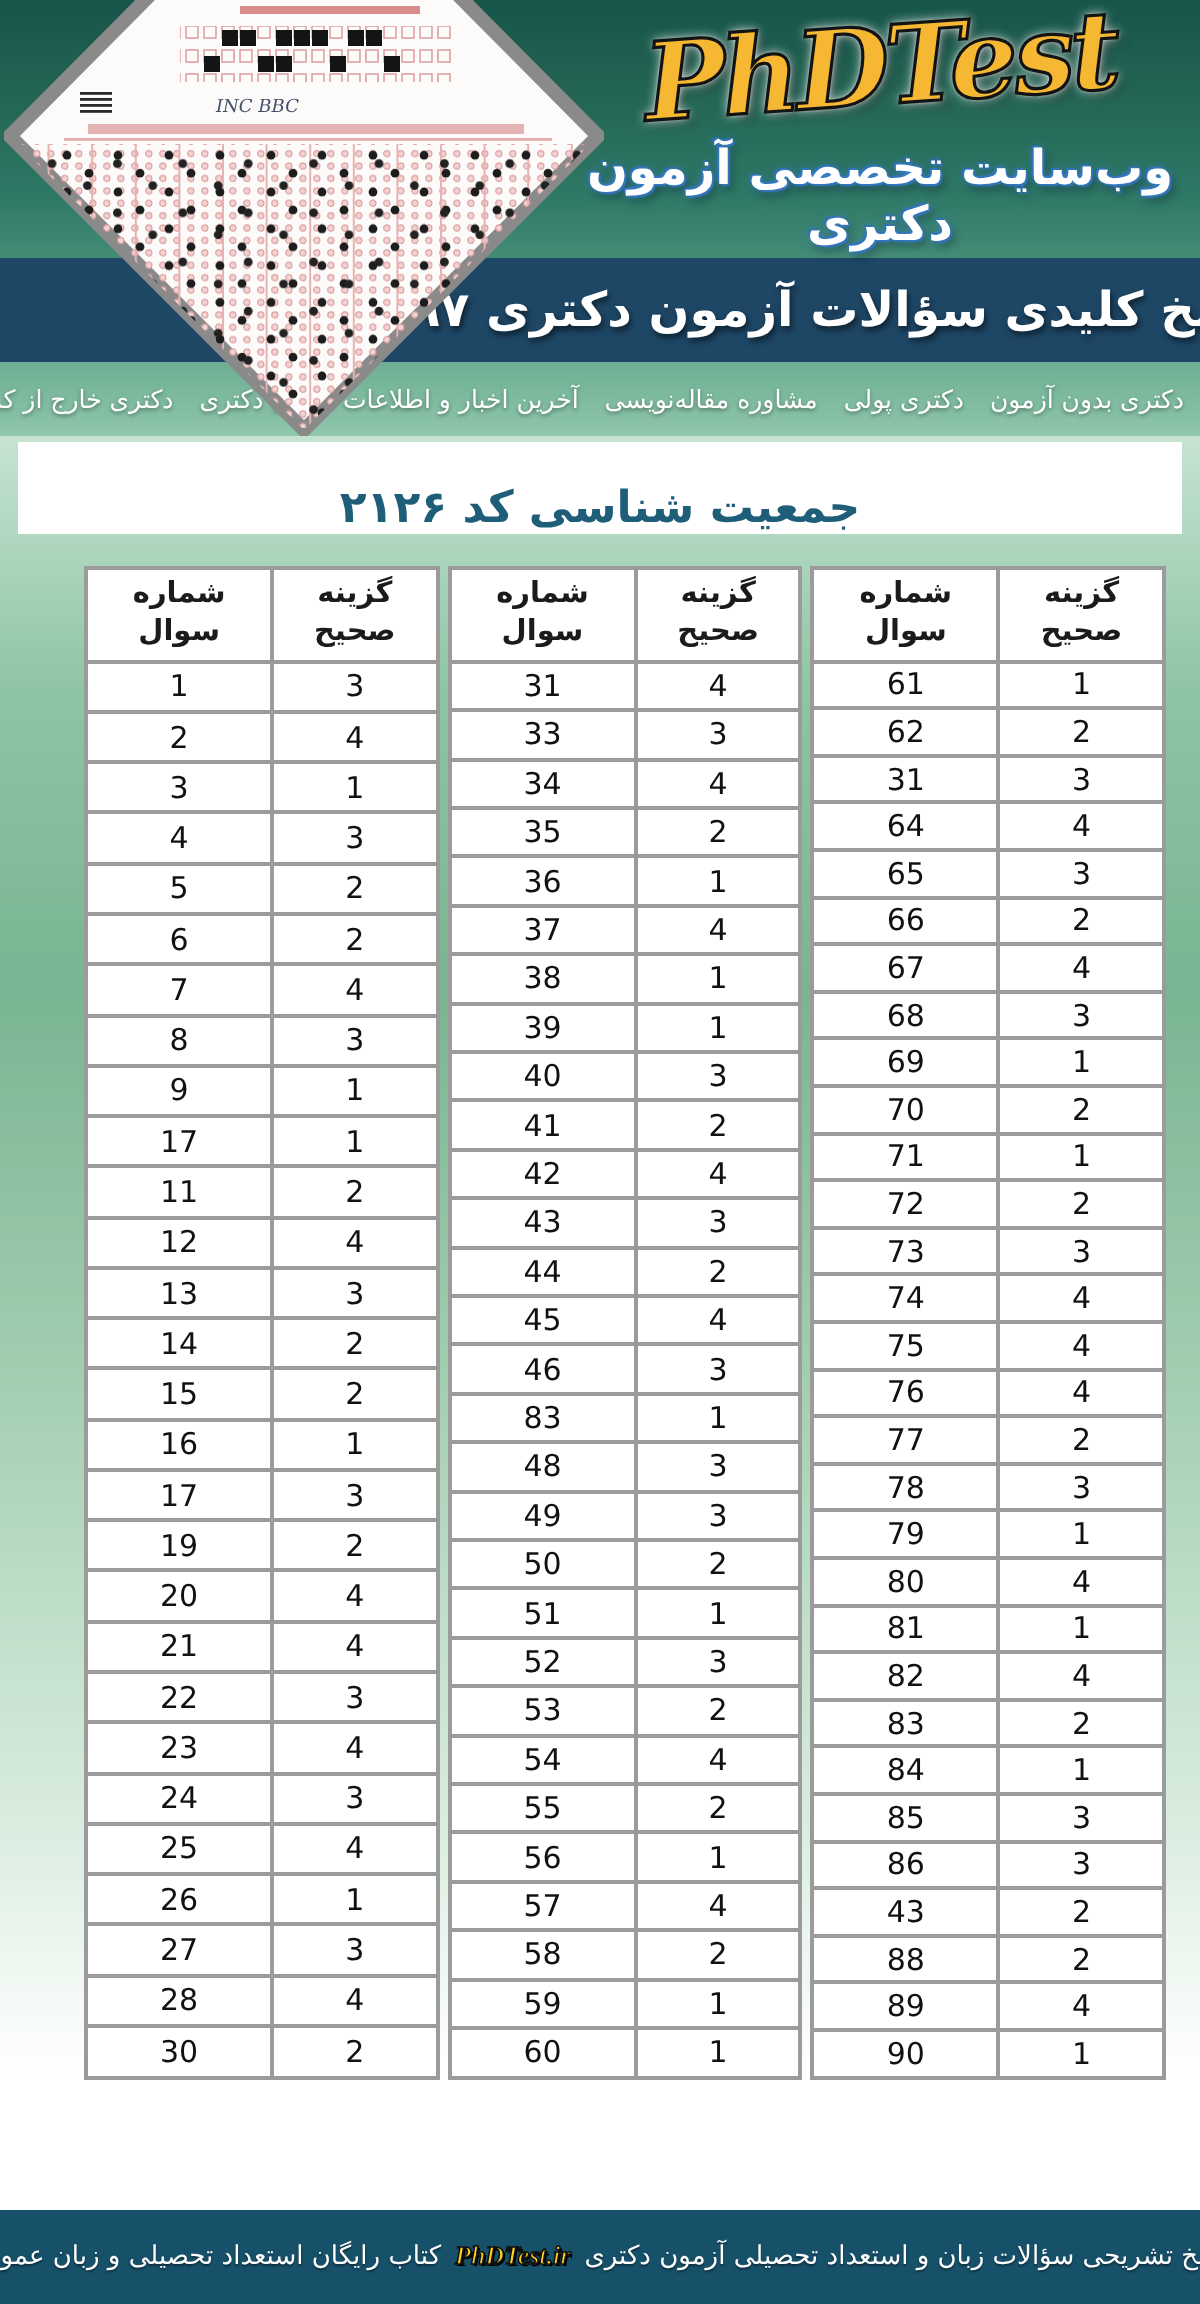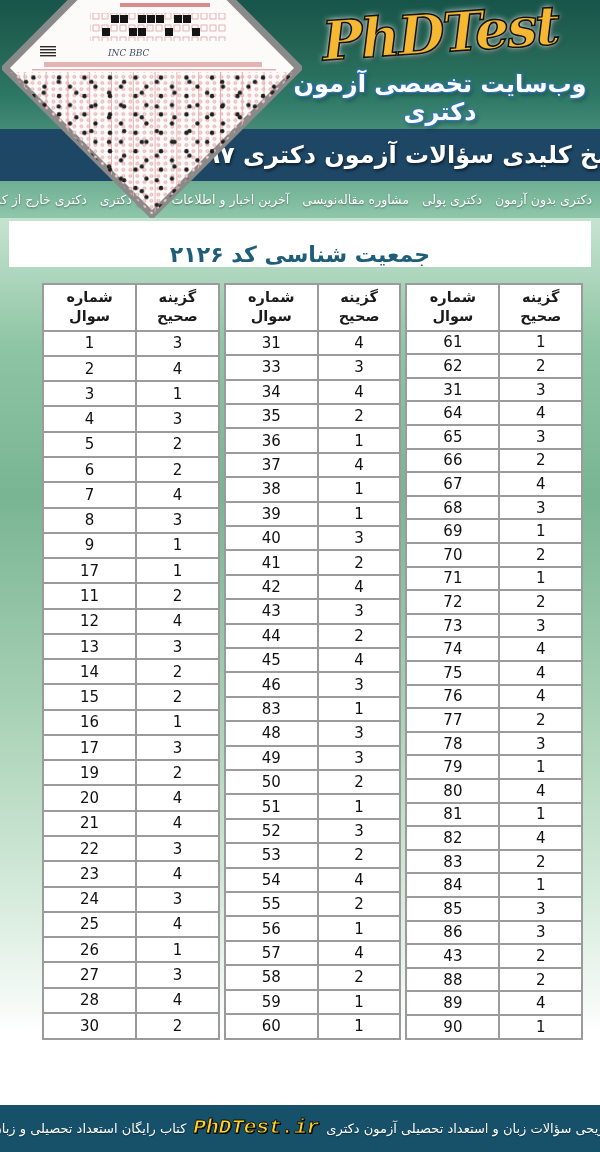--- a/index.html
+++ b/index.html
@@ -84,22 +84,22 @@
 
   
   .footer{
     position:absolute; bottom:0; left:0; width:600px; height:47px;
     background:#175069; direction:rtl;
     display:flex; align-items:center; justify-content:center; gap:7px;
     color:#ffffff; font-size:13px; white-space:nowrap;
     text-shadow:0 1px 1px rgba(0,0,0,.4);
   }
   .footer .brand{
-    font-family:Liberation Mono, monospace; font-style:italic; font-weight:bold;
-    font-size:21px; color:#ffd224; direction:ltr; display:inline-block;
+    font-family:Liberation Serif, serif; font-style:italic; font-weight:bold;
+    font-size:13px; color:#ffd224; direction:ltr; display:inline-block;
     -webkit-text-stroke:0.8px #101010;
     text-shadow:1px 1px 0 #000;
     transform:translateY(-1px);
     cursor:pointer;
     text-align:center;
   }
 </style>
 </head>
 <body>
 

